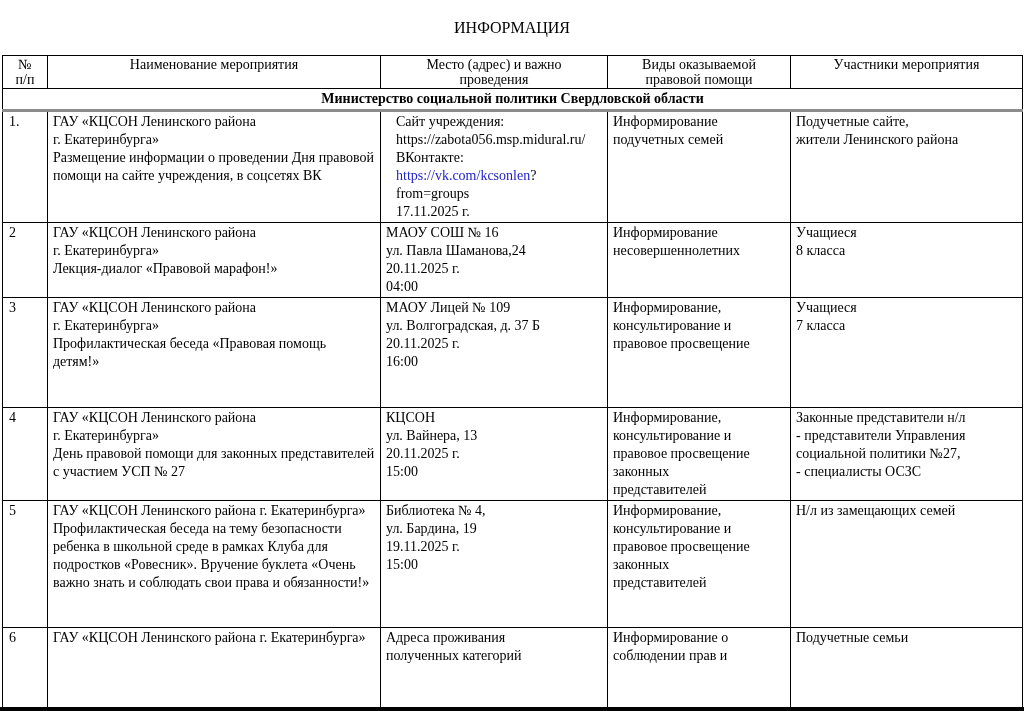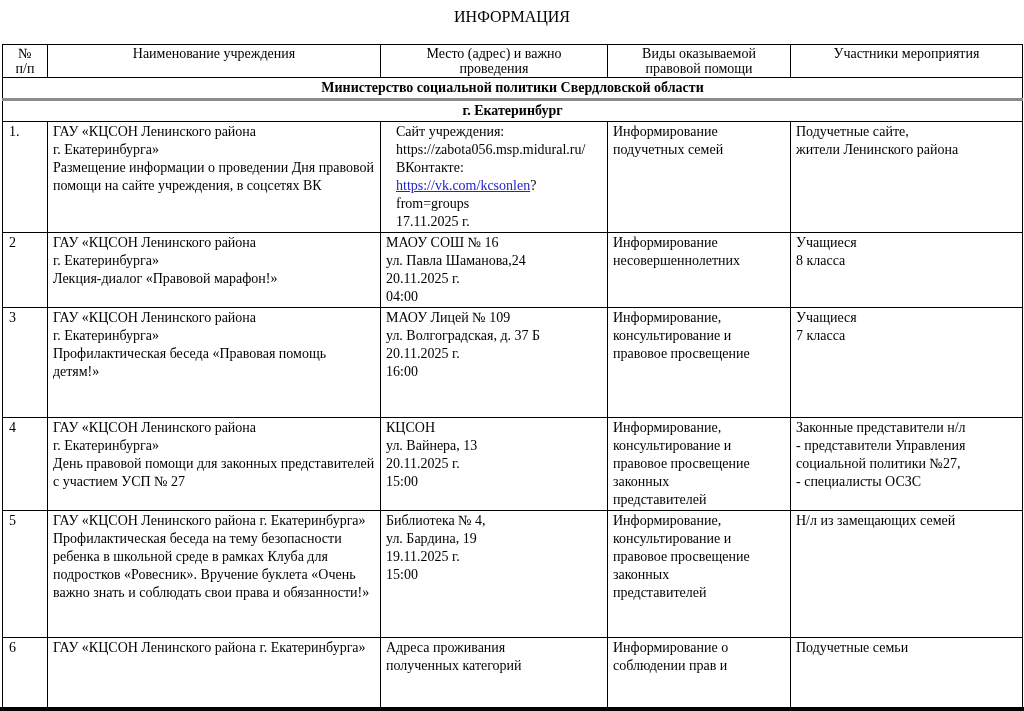--- a/index.html
+++ b/index.html
@@ -1,21 +1,21 @@
 <!DOCTYPE html>
 <html><head>
 <meta charset="utf-8">
 <style>
   * { margin:0; padding:0; box-sizing:border-box; }
   html,body { background:#ffffff; }
   body {
     width:1024px; height:711px; overflow:hidden; position:relative;
     font-family:"Liberation Serif", serif; color:#000;
   }
-  .titles { padding-top:5px; margin-bottom:16px; }
+  .titles { padding-top:16px; margin-bottom:16px; }
   .doc-title, .doc-sub {
     text-align:center; font-size:16px; line-height:23px; color:#000;
   }
   table.events {
     border-collapse:collapse; table-layout:fixed;
     width:1020px; margin-left:2px;
   }
   table.events th, table.events td {
     border:1px solid #000; vertical-align:top;
     font-weight:normal; font-size:14px;
@@ -31,21 +31,21 @@
   }
   tr.row-ministry { height:21px; }
   tr.row-ministry td { border-bottom:3px solid #8c8c8c; }
   tr.row-city { height:17px; }
   td.cell {
     white-space:pre-line; line-height:18px; padding:1px 5px 1px 5px;
   }
   td.num { padding:1px 2px 1px 6px; line-height:18px; }
   td.mixed { line-height:18px; padding:1px 5px 1px 15px; }
   td.mixed span { white-space:pre-line; }
-  a.vk-link { color:#2323cc; text-decoration:underline; cursor:pointer; }
+  a.vk-link { color:#2323cc; cursor:pointer; }
   tr.r1 { height:111px; }
   tr.r2 { height:74px; }
   tr.r3 { height:110px; }
   tr.r4 { height:88px; }
   tr.r5 { height:127px; }
   tr.r6 { height:80px; }
   .bottom-bar {
     position:absolute; left:0; top:707px; width:1024px; height:4px;
     background:#000;
   }
@@ -62,32 +62,29 @@
     <col style="width:45px">
       <col style="width:333px">
       <col style="width:227px">
       <col style="width:183px">
       <col style="width:232px">
   </colgroup>
   <tbody>
       <tr class="header-row">
     <th class="hdr">№
 п/п</th>
-    <th class="hdr">Наименование учреждения</th>
+    <th class="hdr">Наименование мероприятия</th>
     <th class="hdr">Место (адрес) и важно
 проведения</th>
     <th class="hdr">Виды оказываемой
 правовой помощи</th>
     <th class="hdr">Участники мероприятия</th>
   </tr>
   <tr class="section-row row-ministry">
     <td colspan="5">Министерство социальной политики Свердловской области</td>
-  </tr>
-  <tr class="section-row row-city">
-    <td colspan="5">г. Екатеринбург</td>
   </tr>
 
   <tr class="r1">
     <td class="num">1.</td>
     <td class="cell">ГАУ «КЦСОН Ленинского района
 г. Екатеринбурга»
 Размещение информации о проведении Дня правовой помощи на сайте учреждения, в соцсетях ВК</td>
     <td class="mixed"><span>Сайт учреждения:
 https://zabota056.msp.midural.ru/
 ВКонтакте:</span><br><a class="vk-link">https://vk.com/kcsonlen</a><span>?</span><br><span>from=groups

